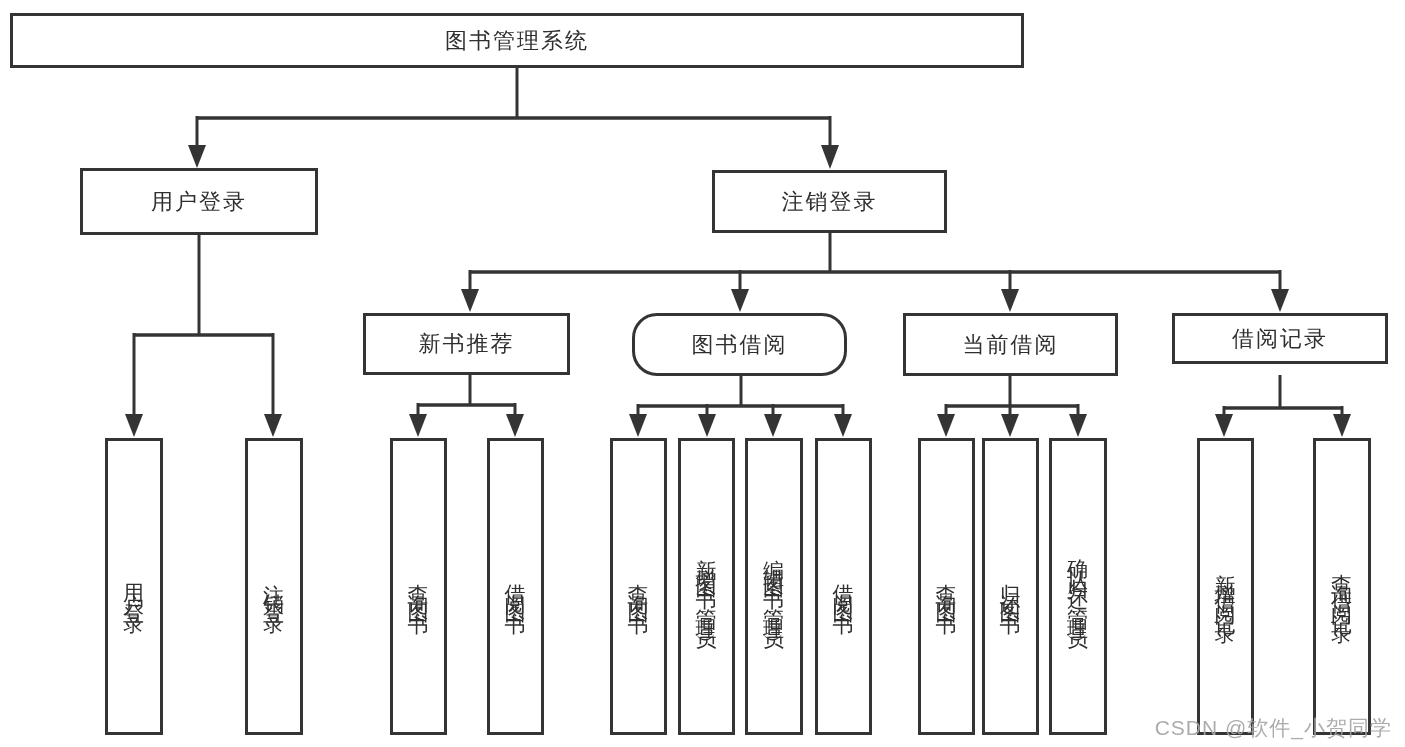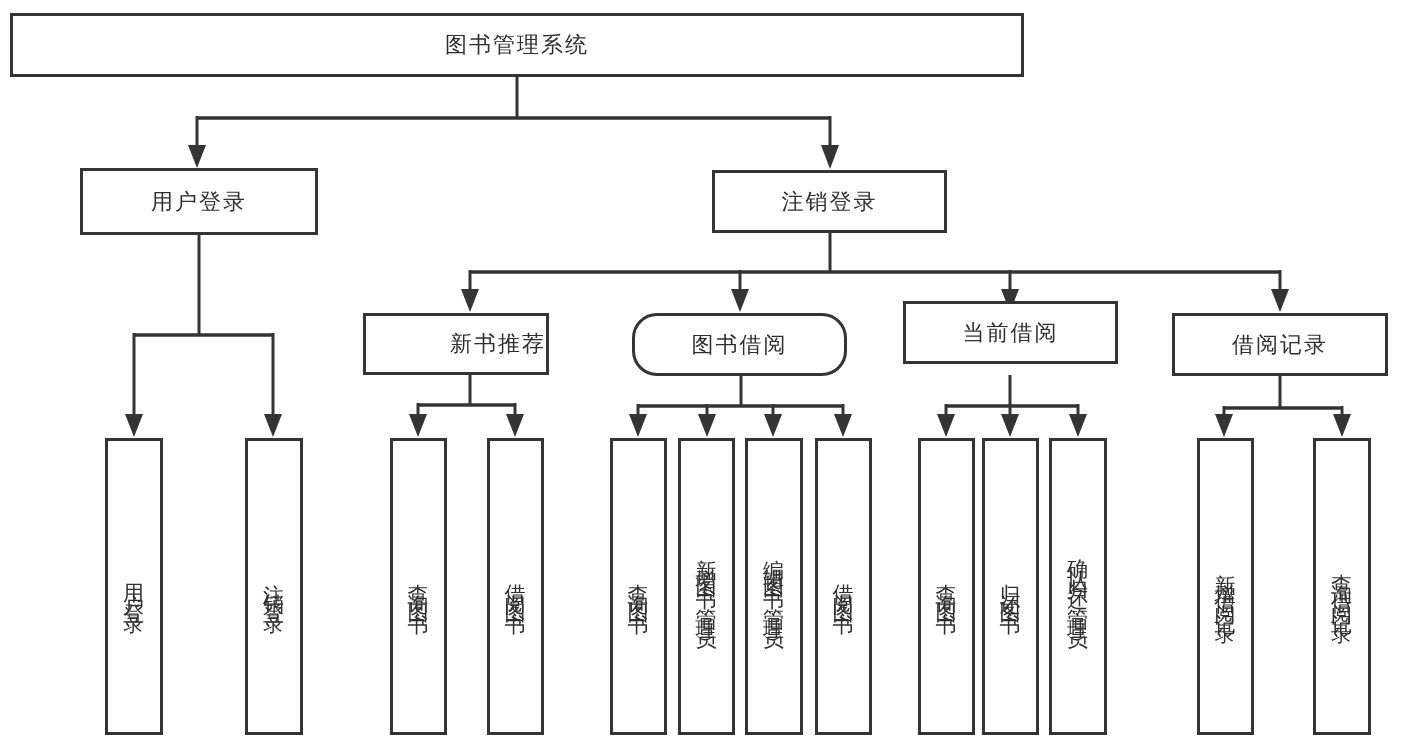--- a/index.html
+++ b/index.html
@@ -27,27 +27,27 @@
   }
   .leaf .vtext{
     writing-mode:vertical-rl;
     text-orientation:mixed;
     font-size:21px;
     letter-spacing:10px;
     line-height:1;
     color:#2f2f2f;
   }
   
-  #n-root          {left:10px;  top:13px;  width:1014px; height:64px;}
+  #n-root          {left:10px;  top:13px;  width:1014px; height:55px;}
   #n-user-login    {left:80px;  top:168px; width:238px;  height:67px;}
   #n-book-mgmt     {left:712px; top:170px; width:235px;  height:63px;}
-  #n-new-books     {left:363px; top:313px; width:186px;  height:62px;justify-content:flex-end;}
+  #n-new-books     {left:363px; top:313px; width:207px;  height:62px;}
   #n-book-borrow   {left:632px; top:313px; width:215px;  height:63px;border-radius:25px;}
-  #n-current-borrow{left:903px; top:301px; width:215px;  height:63px;}
-  #n-borrow-records{left:1172px;top:313px; width:216px;  height:63px;}
+  #n-current-borrow{left:903px; top:313px; width:215px;  height:63px;}
+  #n-borrow-records{left:1172px;top:313px; width:216px;  height:51px;}
   
   .leaf{top:438px;height:297px;}
   #n-login     {left:105px;  width:58px;}
   #n-logout    {left:245px;  width:58px;}
   #n-nb-query  {left:390px;  width:57px;}
   #n-nb-borrow {left:487px;  width:57px;}
   #n-bb-query  {left:610px;  width:57px;}
   #n-bb-add    {left:678px;  width:57px;}
   #n-bb-edit   {left:745px;  width:58px;}
   #n-bb-borrow {left:815px;  width:57px;}
@@ -195,14 +195,15 @@
     <span class="vtext">确认归还（管理员）</span>
   </div>
 
   <div class="node leaf" id="n-br-add">
     <span class="vtext">新增借阅记录</span>
   </div>
   <div class="node leaf" id="n-br-query">
     <span class="vtext">查询借阅记录</span>
   </div>
 
+  <div class="watermark">CSDN @软件_小贺同学</div>
 
 </div>
 
 </body></html>

